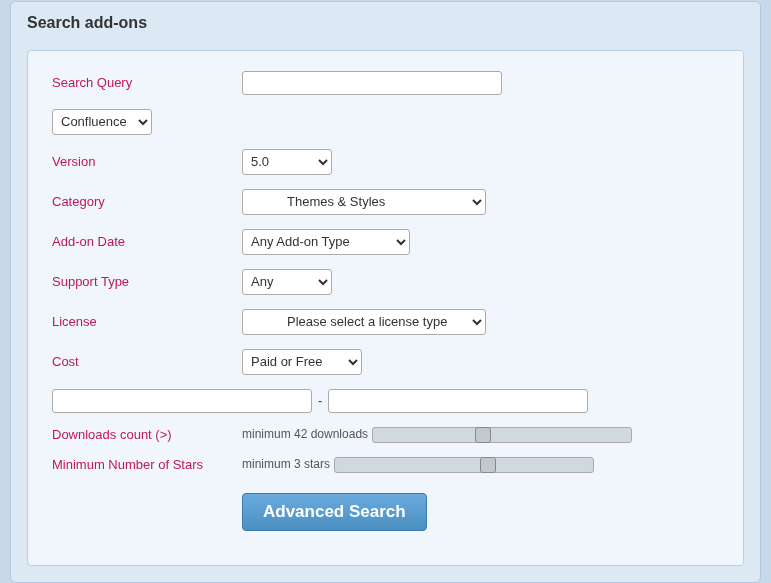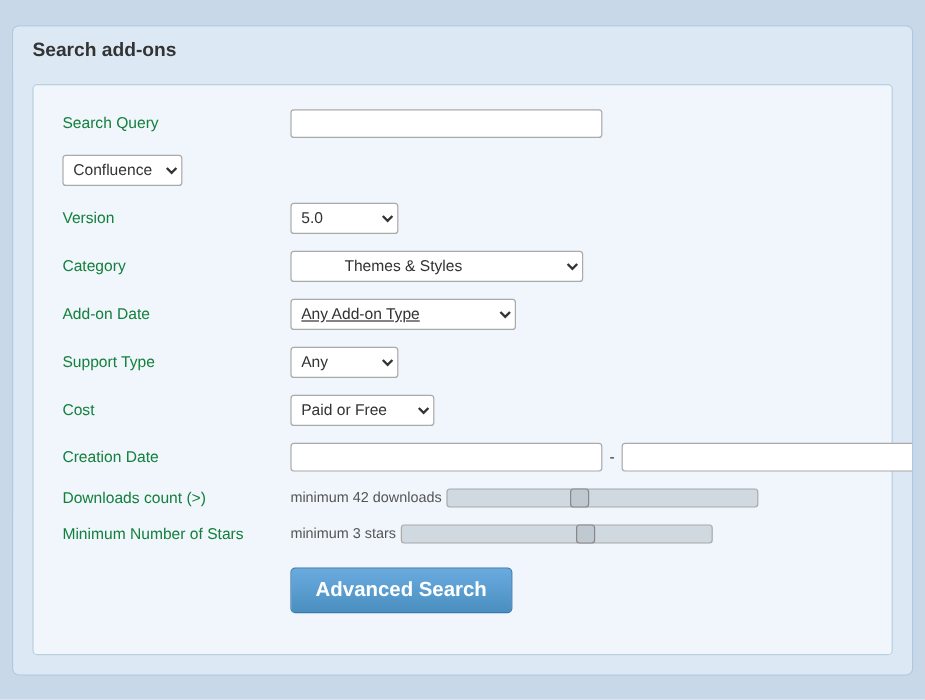--- a/index.html
+++ b/index.html
@@ -50,21 +50,21 @@
 
     .form-row {
       display: flex;
       align-items: center;
       margin-bottom: 14px;
     }
 
     .form-label {
       width: 190px;
       min-width: 190px;
-      color: #15803d;
+      color: #be185d;
       font-size: 13px;
     }
 
     .form-control {
       flex: 1;
     }
 
     input[type="text"] {
       width: 260px;
       height: 24px;
@@ -92,22 +92,21 @@
 
     .select-medium {
       width: 100px;
     }
 
     .select-short {
       width: 90px;
     }
 
     .select-addon {
-      width: 188px;
-      text-decoration: underline;
+      width: 168px;
     }
 
     .date-row {
       display: flex;
       align-items: center;
       gap: 6px;
     }
 
     .date-input {
       width: 100px;
@@ -245,34 +244,44 @@
       <div class="form-label">Support Type</div>
       <div class="form-control">
         <select class="select-short">
           <option>Any</option>
           <option>Supported</option>
           <option>Community</option>
         </select>
       </div>
     </div>
 
+    <div class="form-row">
+      <div class="form-label">License</div>
+      <div class="form-control">
+        <select class="select-wide">
+          <option>Please select a license type</option>
+          <option>Commercial</option>
+          <option>Open Source</option>
+          <option>Other</option>
+        </select>
+      </div>
+    </div>
 
     <div class="form-row">
       <div class="form-label">Cost</div>
       <div class="form-control">
         <select class="cost-row-select">
           <option>Paid or Free</option>
           <option>Paid</option>
           <option>Free</option>
         </select>
       </div>
     </div>
 
     <div class="form-row">
-      <div class="form-label">Creation Date</div>
       <div class="form-control">
         <div class="date-row">
           <input type="text" class="date-input" style="">
           <span class="date-sep">-</span>
           <input type="text" class="date-input" style="">
         </div>
       </div>
     </div>
 
     <div class="form-row">

